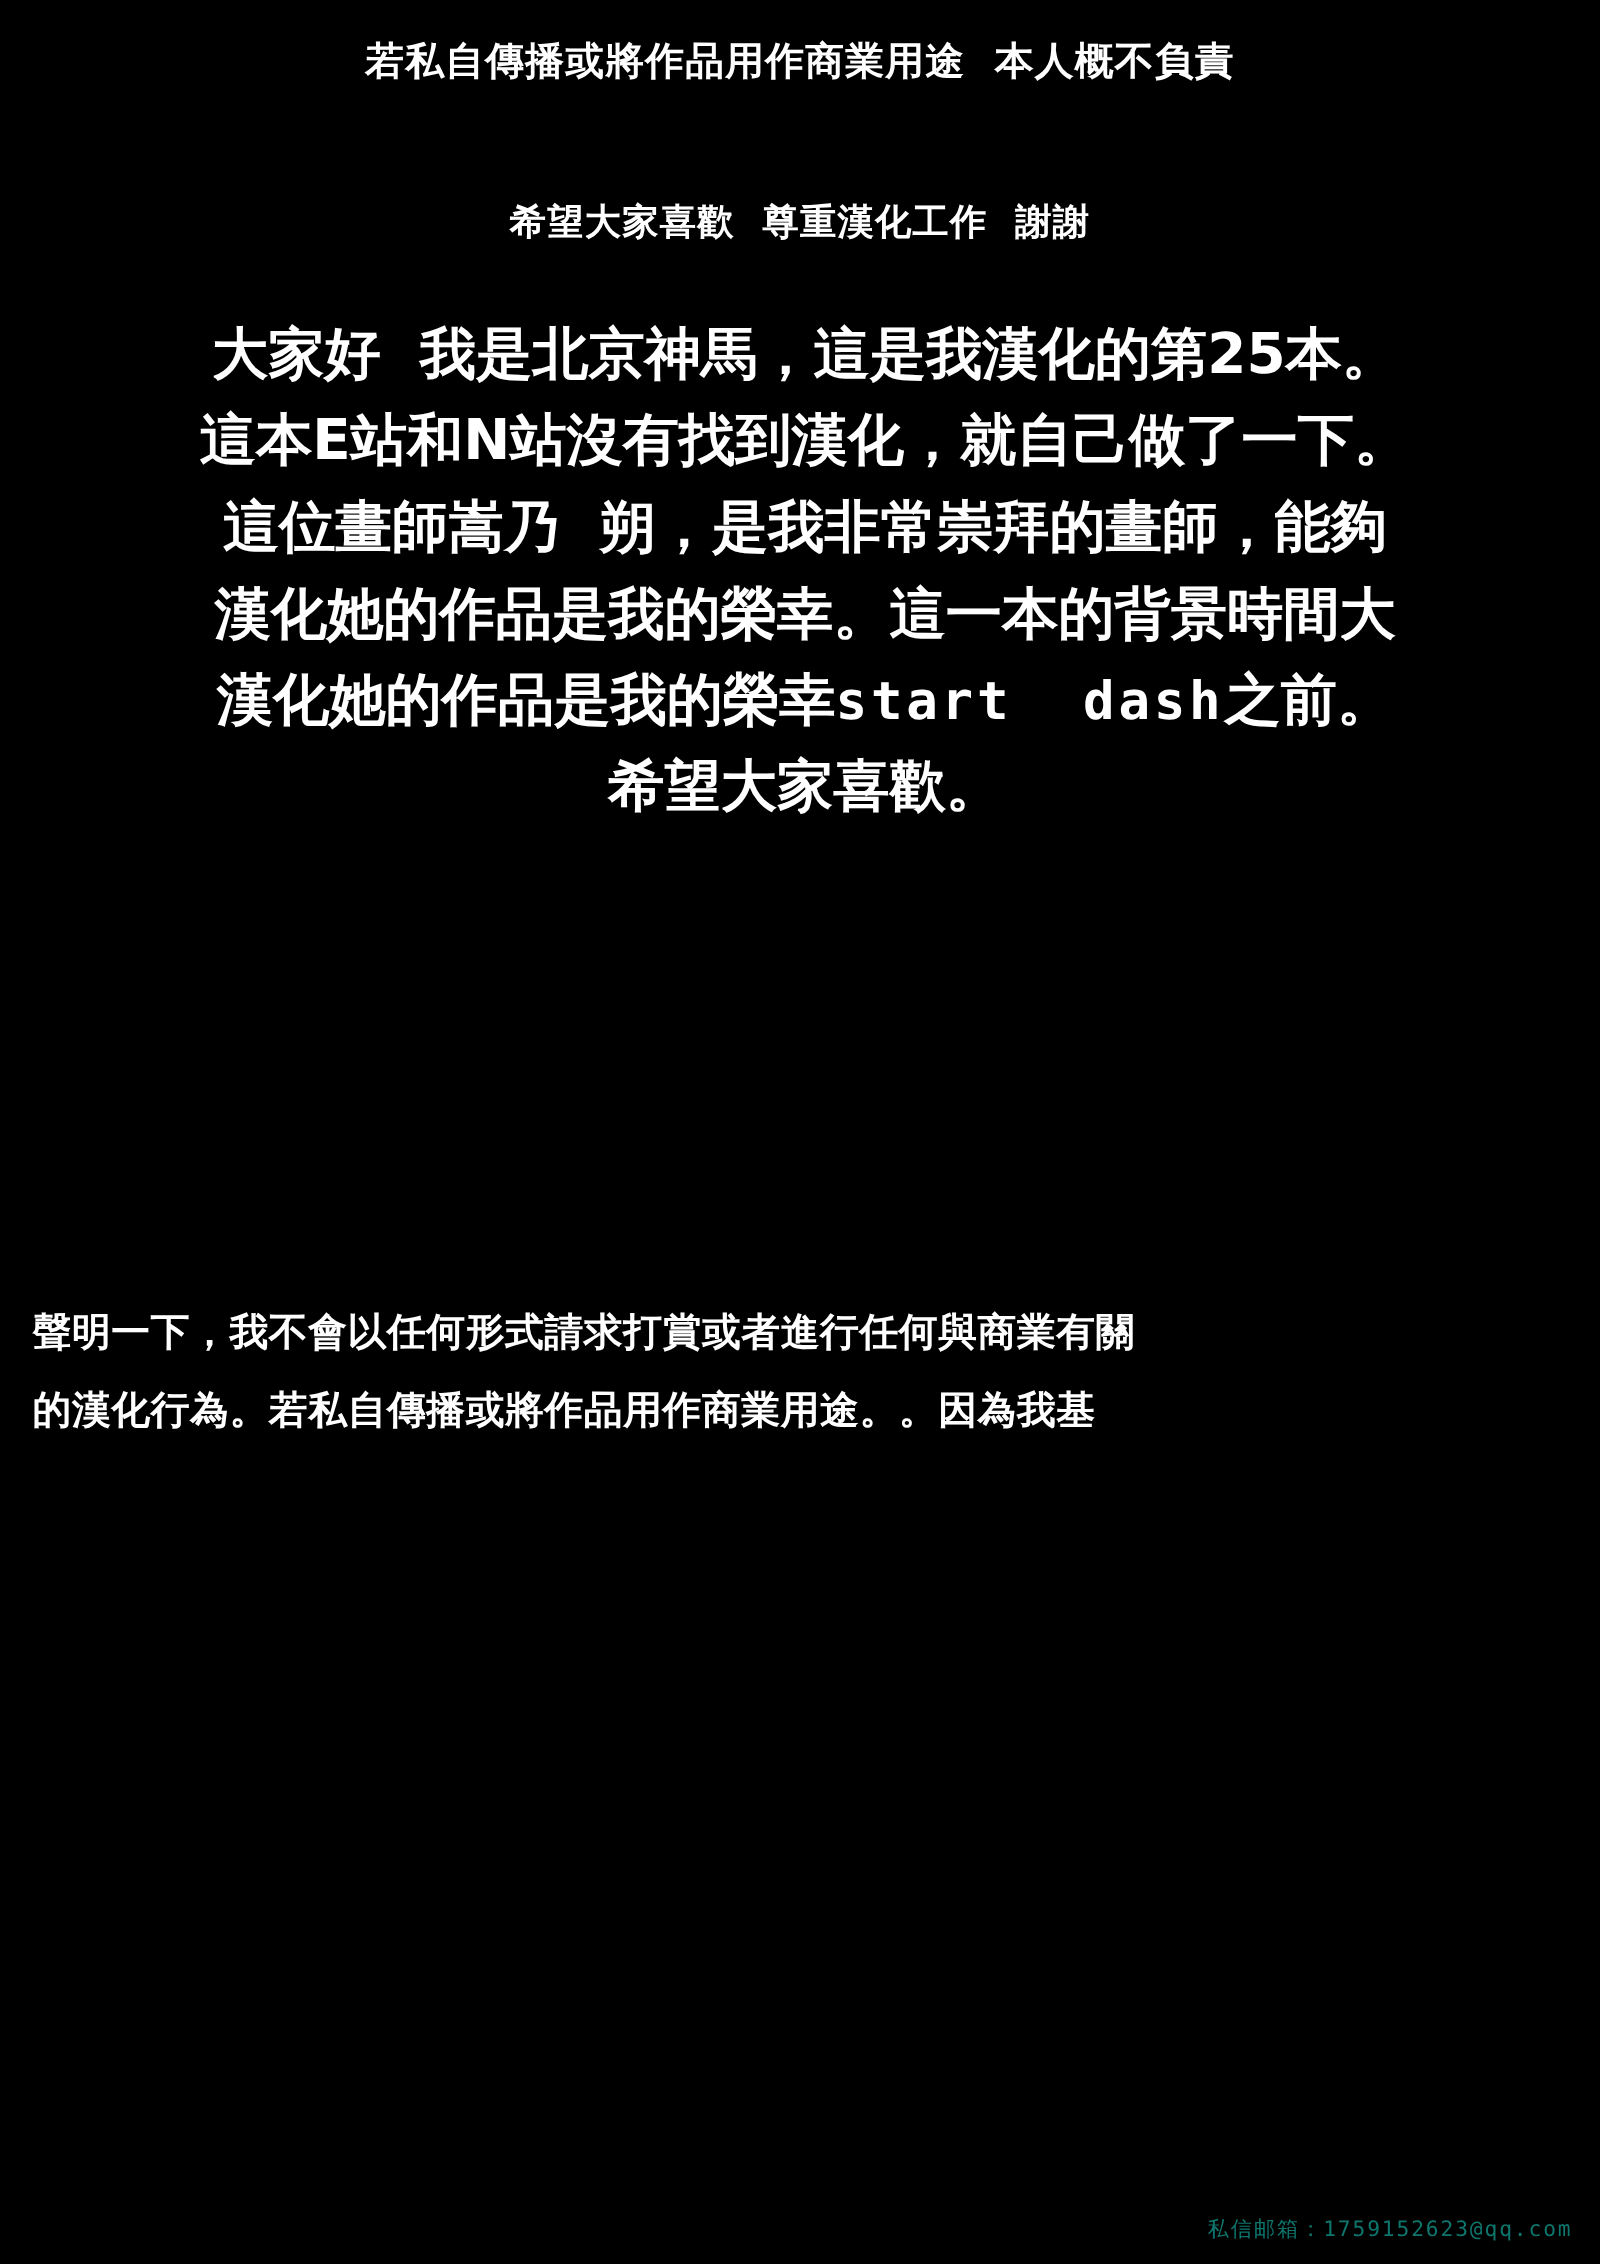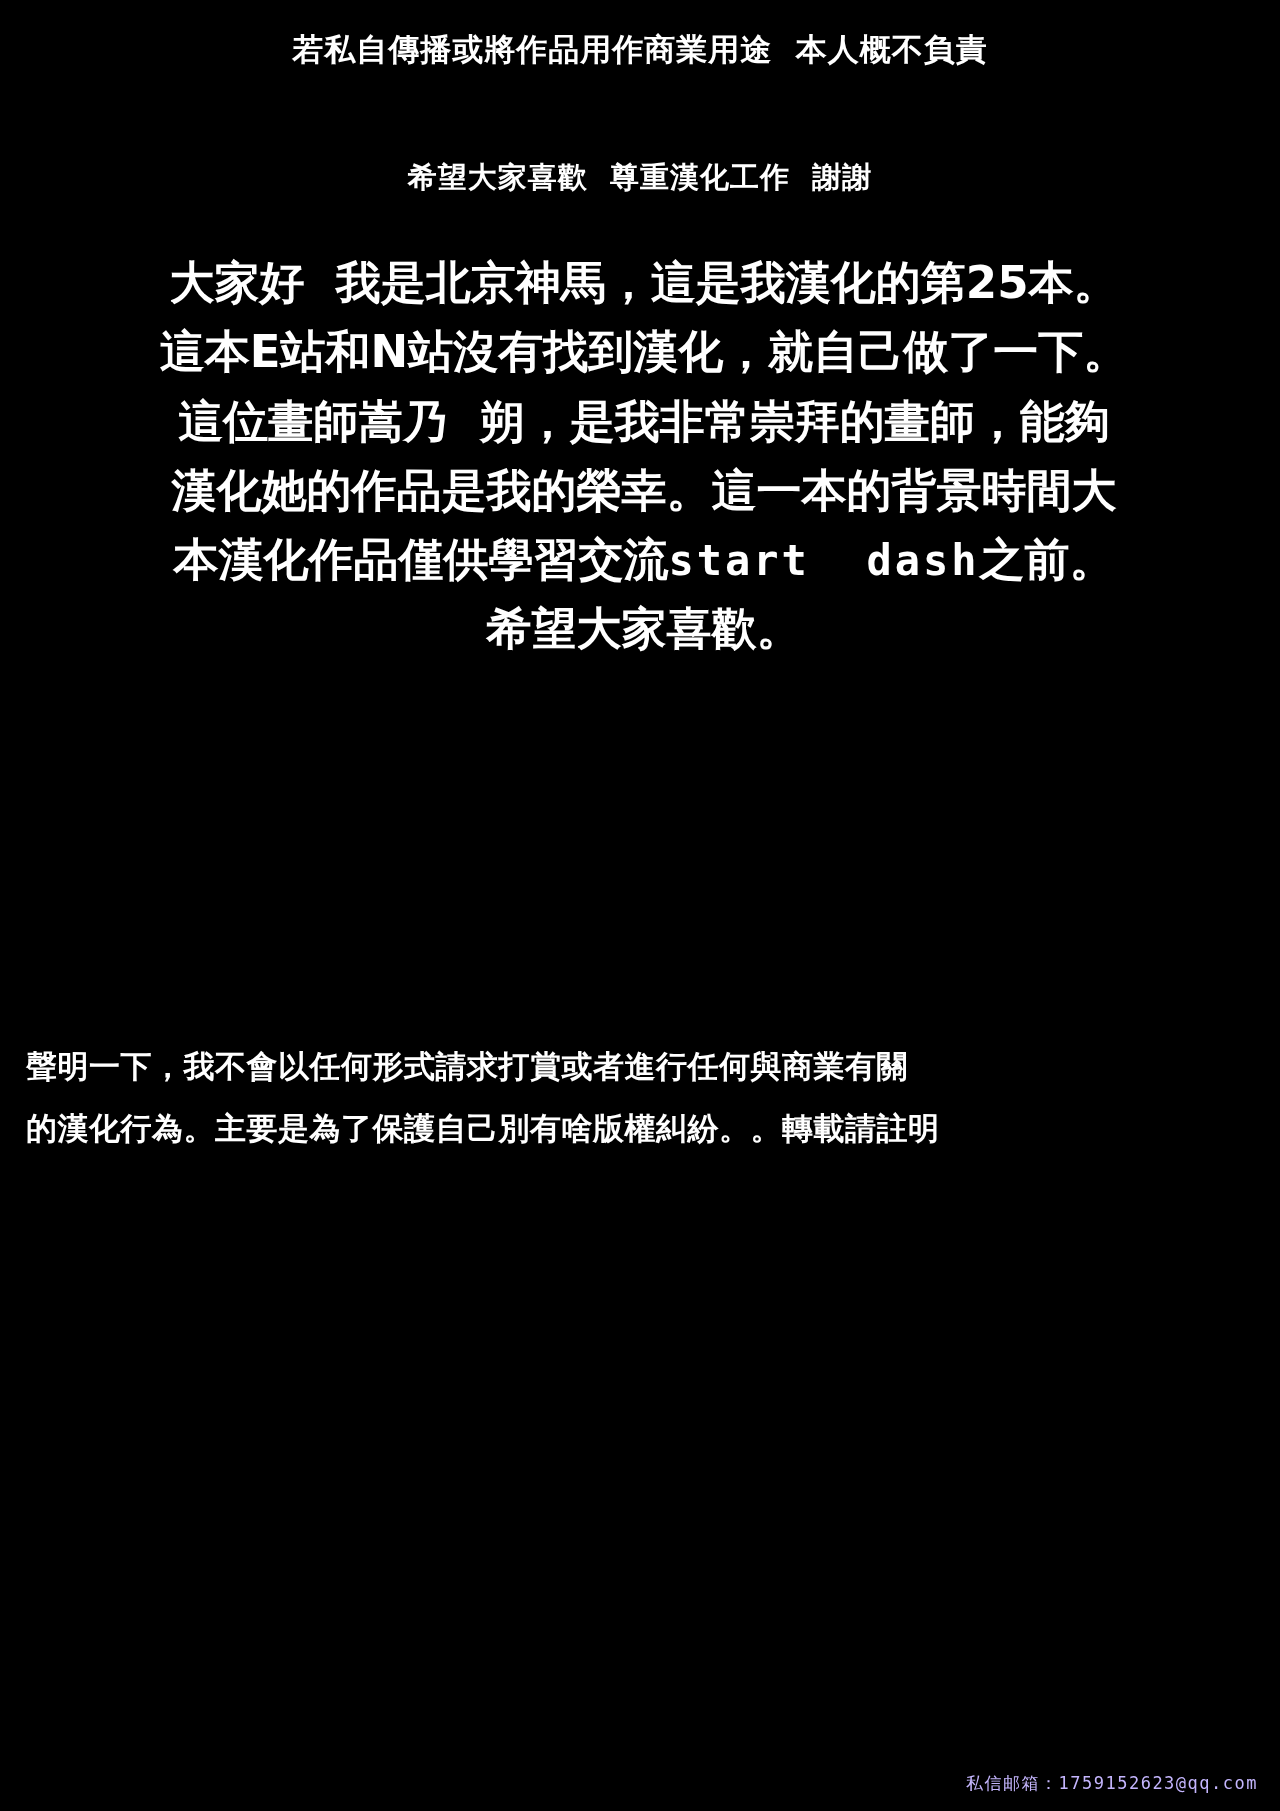--- a/index.html
+++ b/index.html
@@ -102,46 +102,46 @@
     letter-spacing: 2px;
     white-space: pre;
   }
 
   .email-note {
     position: absolute;
     bottom: 16px;
     right: 22px;
     font-size: 17px;
     letter-spacing: 1.5px;
-    color: #c4b5fd;
+    color: #0f766e;
     font-family: "DejaVu Sans Mono", "Liberation Mono", monospace;
     white-space: pre;
   }
 </style>
 </head>
 <body>
 
 <div class="page">
 
   <div class="disclaimer">
     <span class="line">若私自傳播或將作品用作商業用途  本人概不負責</span>
   </div>
 
   <div class="repost-note">希望大家喜歡  尊重漢化工作  謝謝</div>
 
   <div class="message">
     <span class="line">大家好  我是北京神馬，這是我漢化的第25本。</span>
     <span class="line">這本E站和N站沒有找到漢化，就自己做了一下。</span>
     <span class="line">這位畫師嵩乃  朔，是我非常崇拜的畫師，能夠</span>
     <span class="line">漢化她的作品是我的榮幸。這一本的背景時間大</span>
-    <span class="line"><span>本漢化作品僅供學習交流</span><span class="mono">start  dash</span><span>之前。</span></span>
+    <span class="line"><span>漢化她的作品是我的榮幸</span><span class="mono">start  dash</span><span>之前。</span></span>
     <span class="line">希望大家喜歡。</span>
   </div>
 
   <div class="statement">
     <span class="line">聲明一下，我不會以任何形式請求打賞或者進行任何與商業有關</span>
-    <span class="line">的漢化行為。主要是為了保護自己別有啥版權糾紛。。轉載請註明</span>
+    <span class="line">的漢化行為。若私自傳播或將作品用作商業用途。。因為我基</span>
   </div>
 
 
   <div class="email-note">私信邮箱：1759152623@qq.com</div>
 
 </div>
 
 </body></html>

